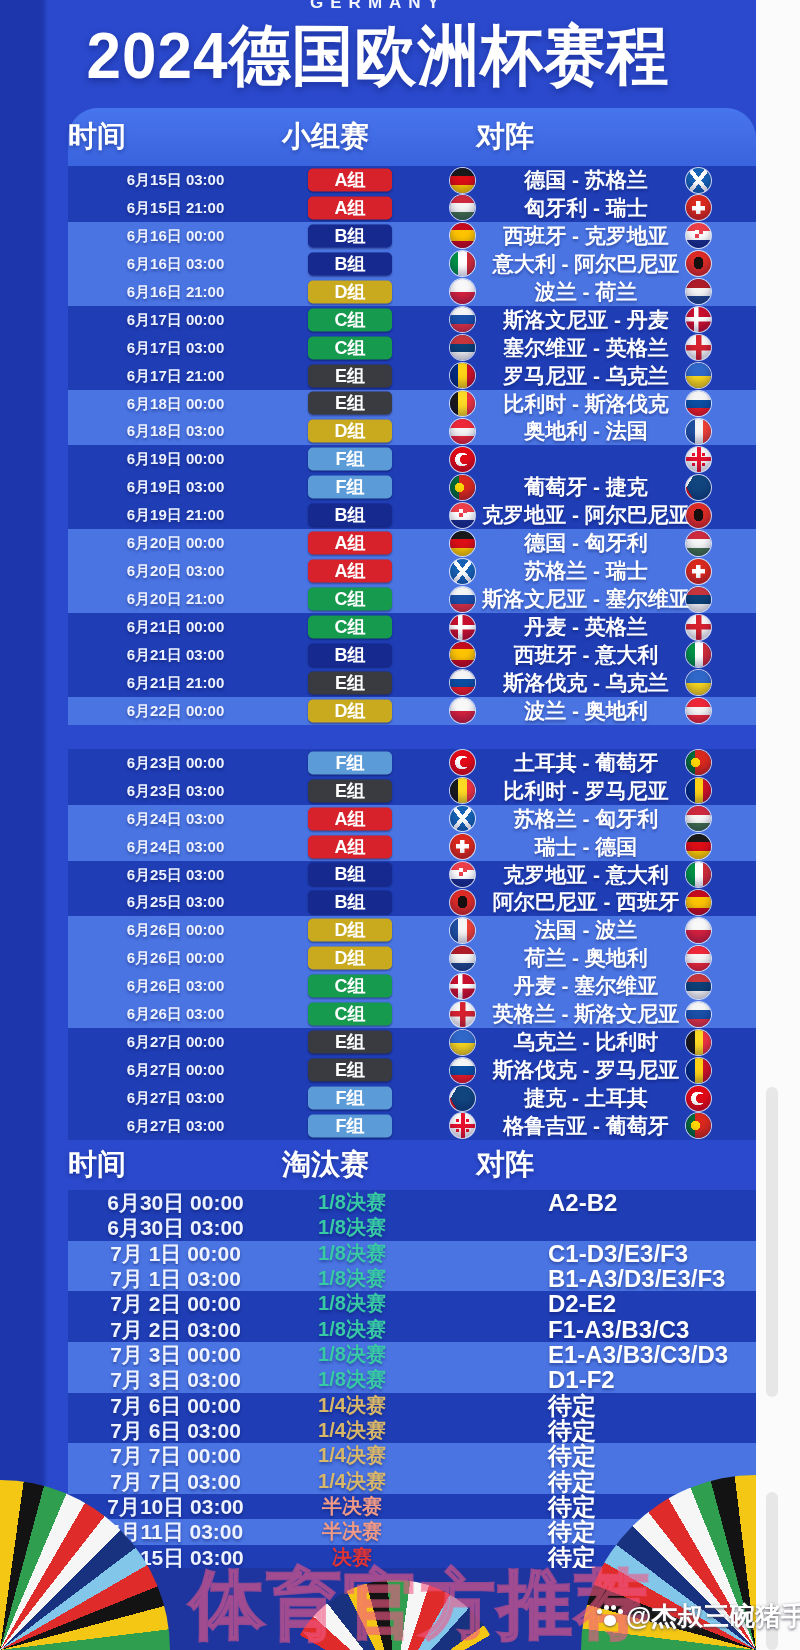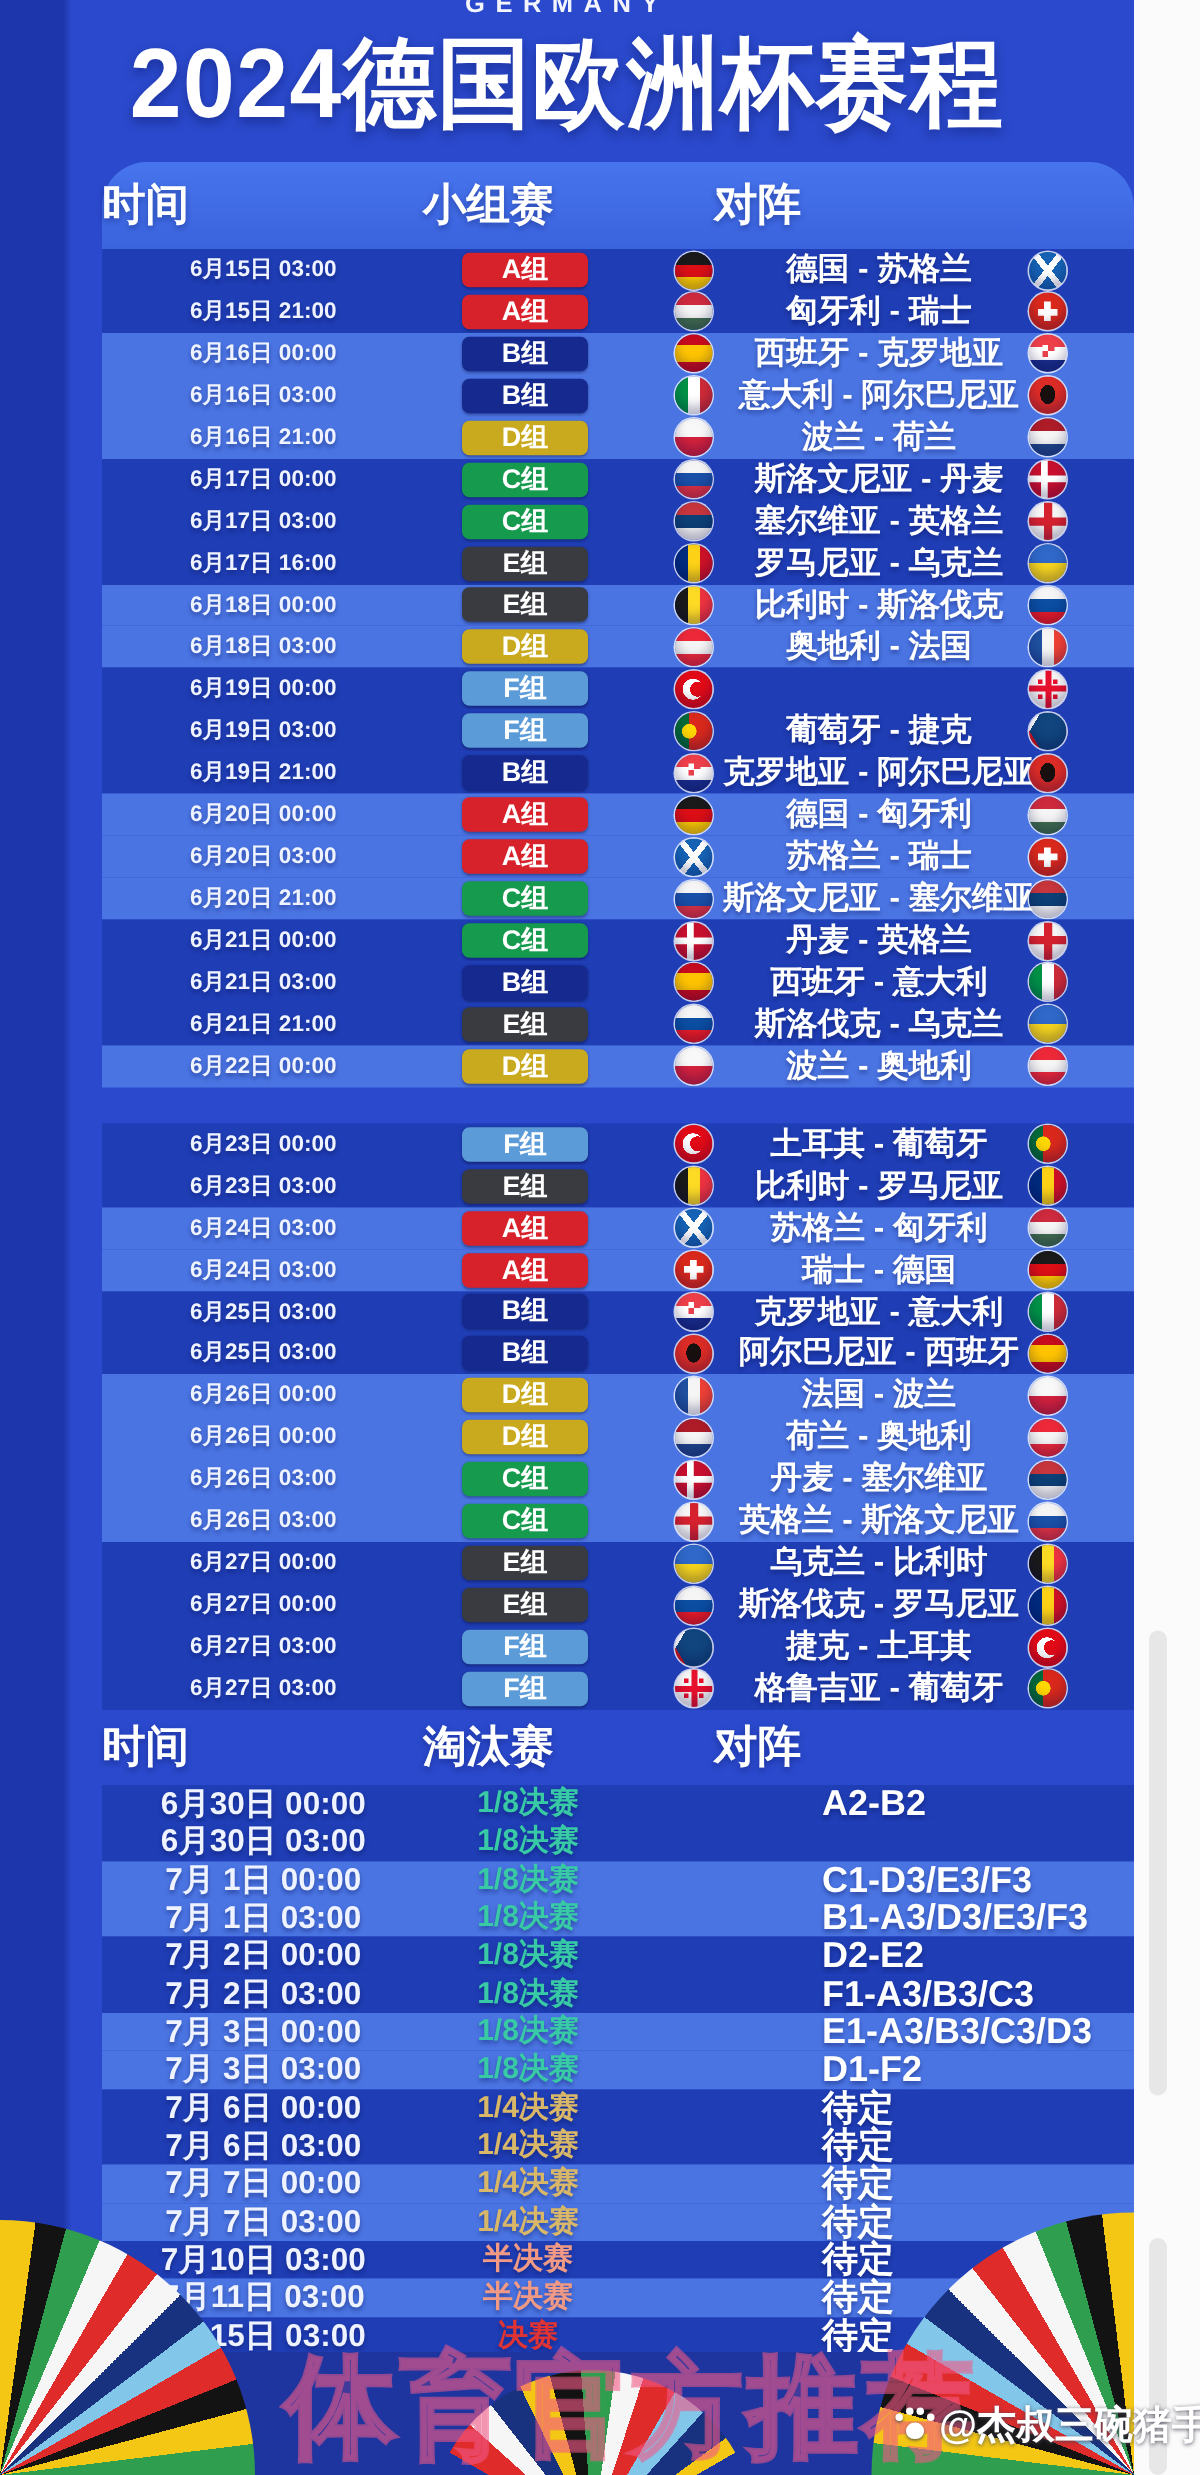--- a/index.html
+++ b/index.html
@@ -193,21 +193,21 @@
 
   <div class="grow" style="background: rgb(31, 61, 180);">
     <span class="cell t-time">6月17日 03:00</span>
     <span class="badge" style="background: rgb(22, 154, 77);">C组</span>
     <span class="flag home f-rs"></span>
     <span class="cell t-matchup">塞尔维亚 - 英格兰</span>
     <span class="flag away f-en"></span>
   </div>
 
   <div class="grow" style="background: rgb(31, 61, 180);">
-    <span class="cell t-time">6月17日 16:00</span>
+    <span class="cell t-time">6月17日 21:00</span>
     <span class="badge" style="background: rgb(57, 59, 64);">E组</span>
     <span class="flag home f-ro"></span>
     <span class="cell t-matchup">罗马尼亚 - 乌克兰</span>
     <span class="flag away f-ua"></span>
   </div>
 
   <div class="grow" style="background: rgb(74, 116, 226);">
     <span class="cell t-time">6月18日 00:00</span>
     <span class="badge" style="background: rgb(57, 59, 64);">E组</span>
     <span class="flag home f-be"></span>

